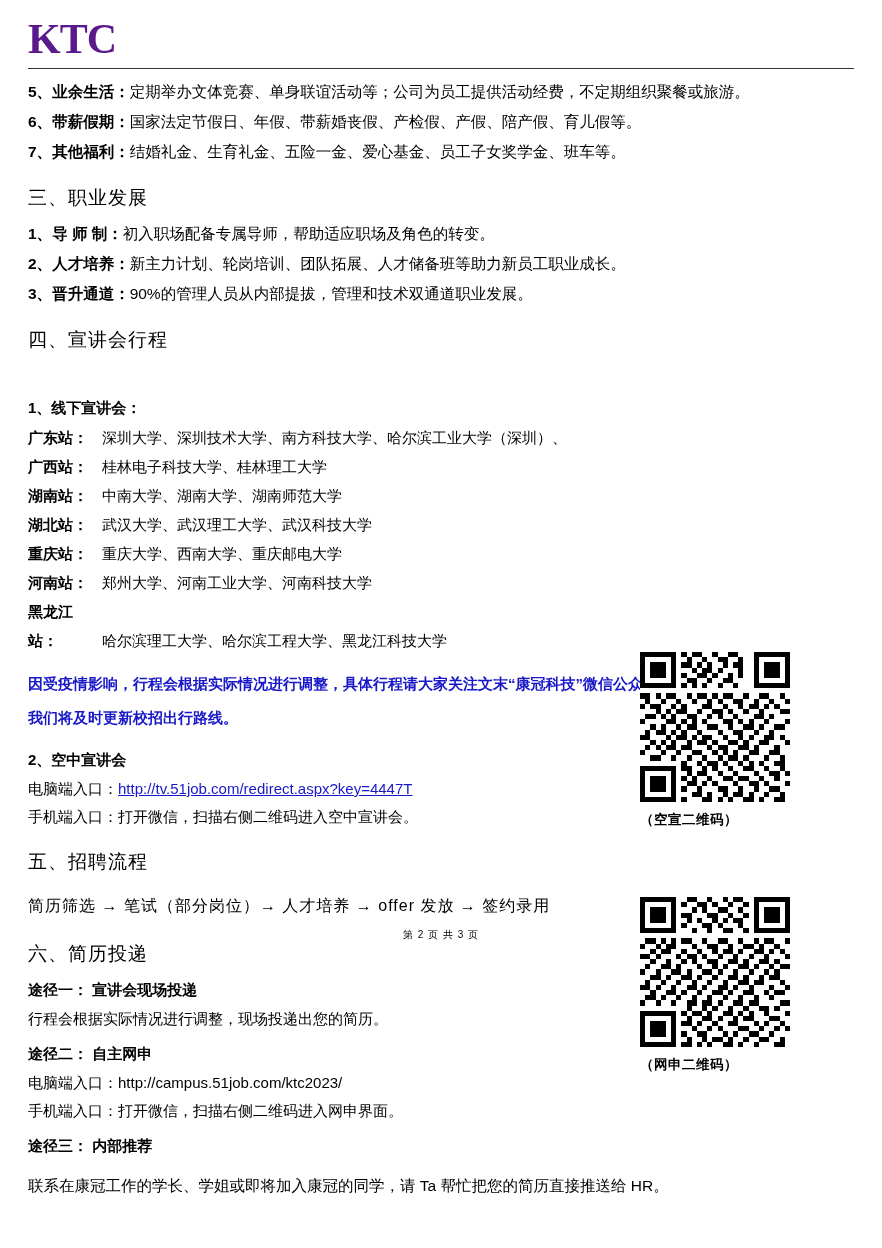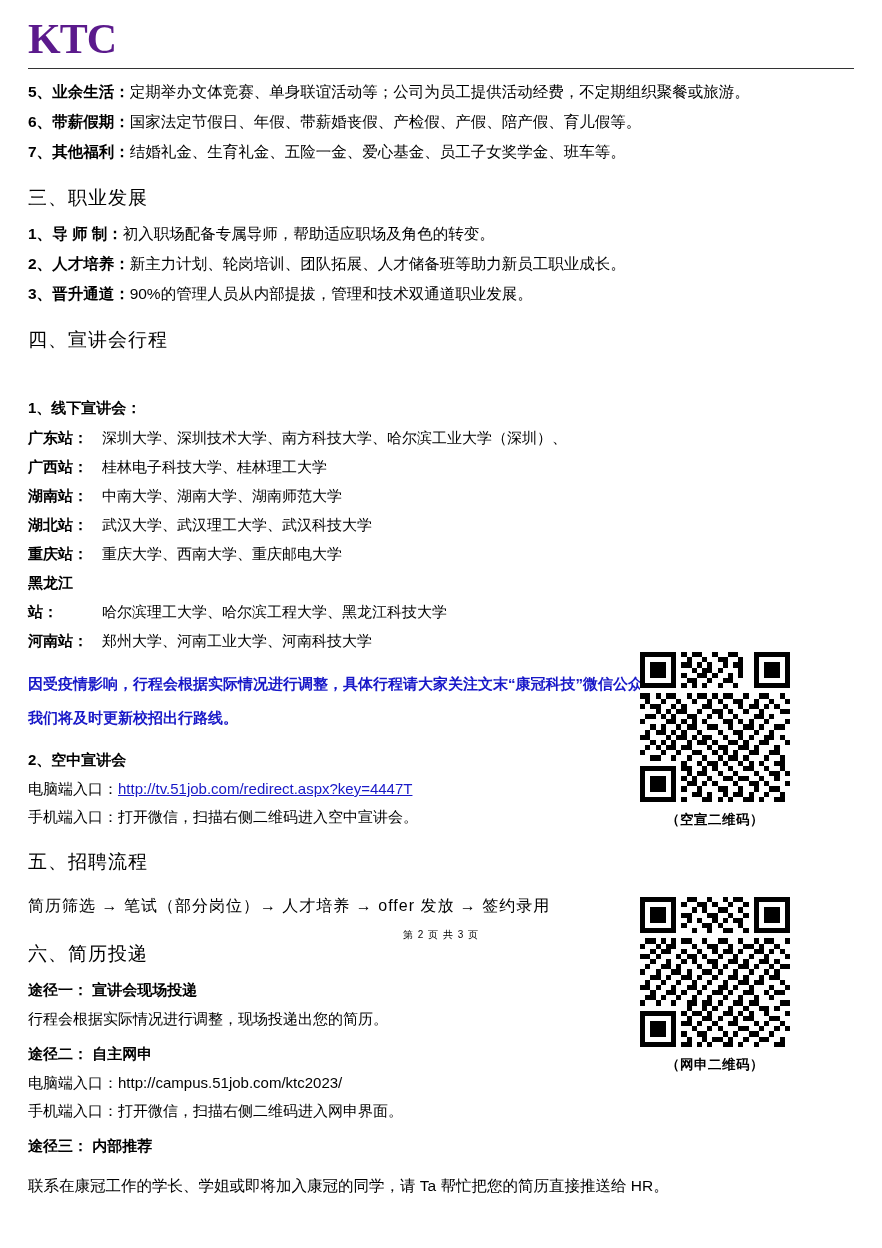--- a/index.html
+++ b/index.html
@@ -116,21 +116,20 @@
   }
   .closing {
     font-size: 15.5px;
     line-height: 30px;
     margin-top: 10px;
   }
 
   
   .qr-box {
     position: absolute;
-    text-align: center;
   }
   .qr {
     width: 150px;
     height: 150px;
     image-rendering: pixelated;
     background: #fff;
   }
   .qr-cap {
     font-size: 13.5px;
     font-weight: bold;
@@ -199,24 +198,24 @@
     <div class="campus-row">
       <span class="prov">湖南站：</span><span>中南大学、湖南大学、湖南师范大学</span>
     </div>
     <div class="campus-row">
       <span class="prov">湖北站：</span><span>武汉大学、武汉理工大学、武汉科技大学</span>
     </div>
     <div class="campus-row">
       <span class="prov">重庆站：</span><span>重庆大学、西南大学、重庆邮电大学</span>
     </div>
     <div class="campus-row">
+      <span class="prov">河南站：</span><span>郑州大学、河南工业大学、河南科技大学</span>
+    </div>
+    <div class="campus-row">
       <span class="prov">黑龙江站：</span><span>哈尔滨理工大学、哈尔滨工程大学、黑龙江科技大学</span>
-    </div>
-    <div class="campus-row">
-      <span class="prov">河南站：</span><span>郑州大学、河南工业大学、河南科技大学</span>
     </div>
   </div>
 
   <div class="notice">因受疫情影响，行程会根据实际情况进行调整，具体行程请大家关注文末“康冠科技”微信公众号，</div>
   <div class="notice" style="margin-top:0">我们将及时更新校招出行路线。</div>
 
   <div class="sub-b" style="margin-top:10px">2、空中宣讲会</div>
   <div class="path-p">
     <span>电脑端入口：</span><a class="link" href="#">http://tv.51job.com/redirect.aspx?key=4447T</a>
   </div>

